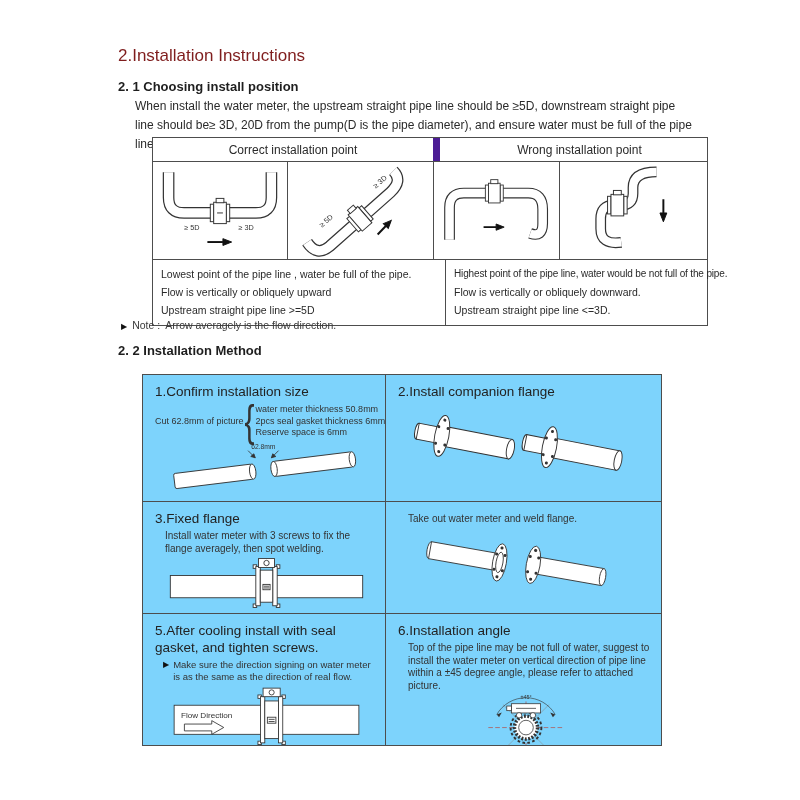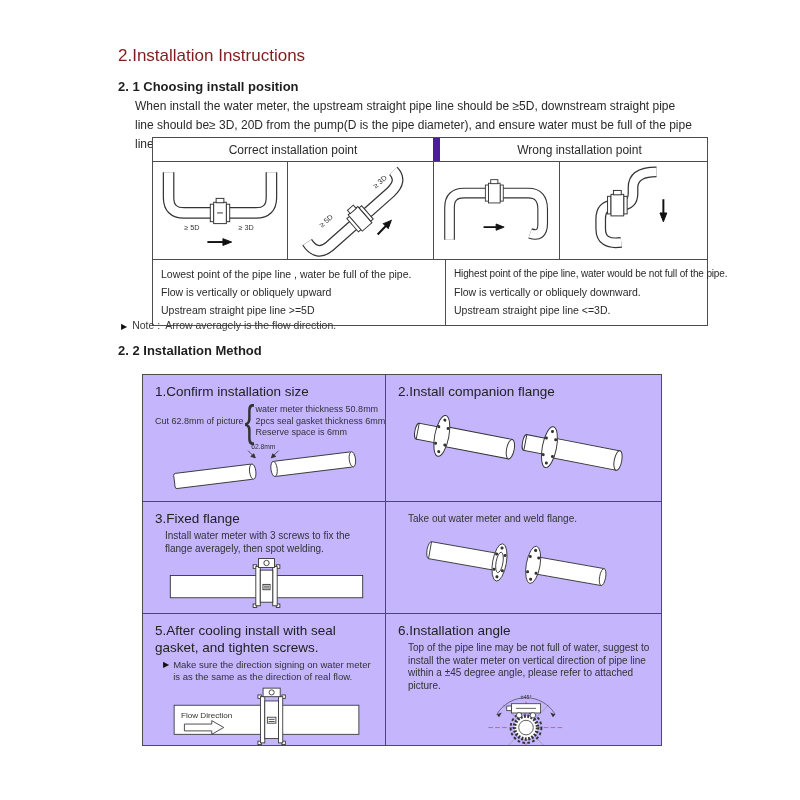--- a/index.html
+++ b/index.html
@@ -28,21 +28,21 @@
   .tbl1-notes{display:flex;}
   .ncell{flex:0 0 280px;padding:5px 4px 6px 8px;}
   .ncell + .ncell{flex:1 1 auto;border-left:1px solid #4d4d4d;}
   .nline{font-size:10.5px;line-height:18px;white-space:nowrap;color:#2a2a2a;}
   .nline.tight{font-size:10px;letter-spacing:-0.15px;}
 
   .note-row{left:121px;top:319px;font-size:10.5px;color:#3a3a3a;display:flex;gap:5px;align-items:baseline;}
   .marker{font-size:8px;color:#111;}
 
   
-  .tbl2{left:142px;top:374px;width:518px;border:1px solid #4d4d4d;background:#c4b5fd;
+  .tbl2{left:142px;top:374px;width:518px;border:1px solid #4d4d4d;background:#7dd3fc;
     display:grid;grid-template-columns:243px 1fr;grid-template-rows:127px 112px 131px;}
   .cell{padding:8px 8px 4px 12px;overflow:hidden;position:relative;}
   .cell.br{border-right:1px solid #4d4d4d;}
   .cell.bb{border-bottom:1px solid #4d4d4d;}
   .step-title{font-size:13.5px;color:#222;line-height:17px;}
   .step-body{font-size:10px;line-height:12.5px;color:#333;margin:3px 0 0 10px;}
   .cut-row{display:flex;align-items:center;margin-top:4px;}
   .cut-label{font-size:9px;color:#333;white-space:nowrap;}
   .brace{font-size:30px;font-weight:300;color:#333;transform:scaleY(1.45);margin:0 1px;}
   .brace-items{font-size:9px;line-height:11.5px;color:#333;white-space:nowrap;}

